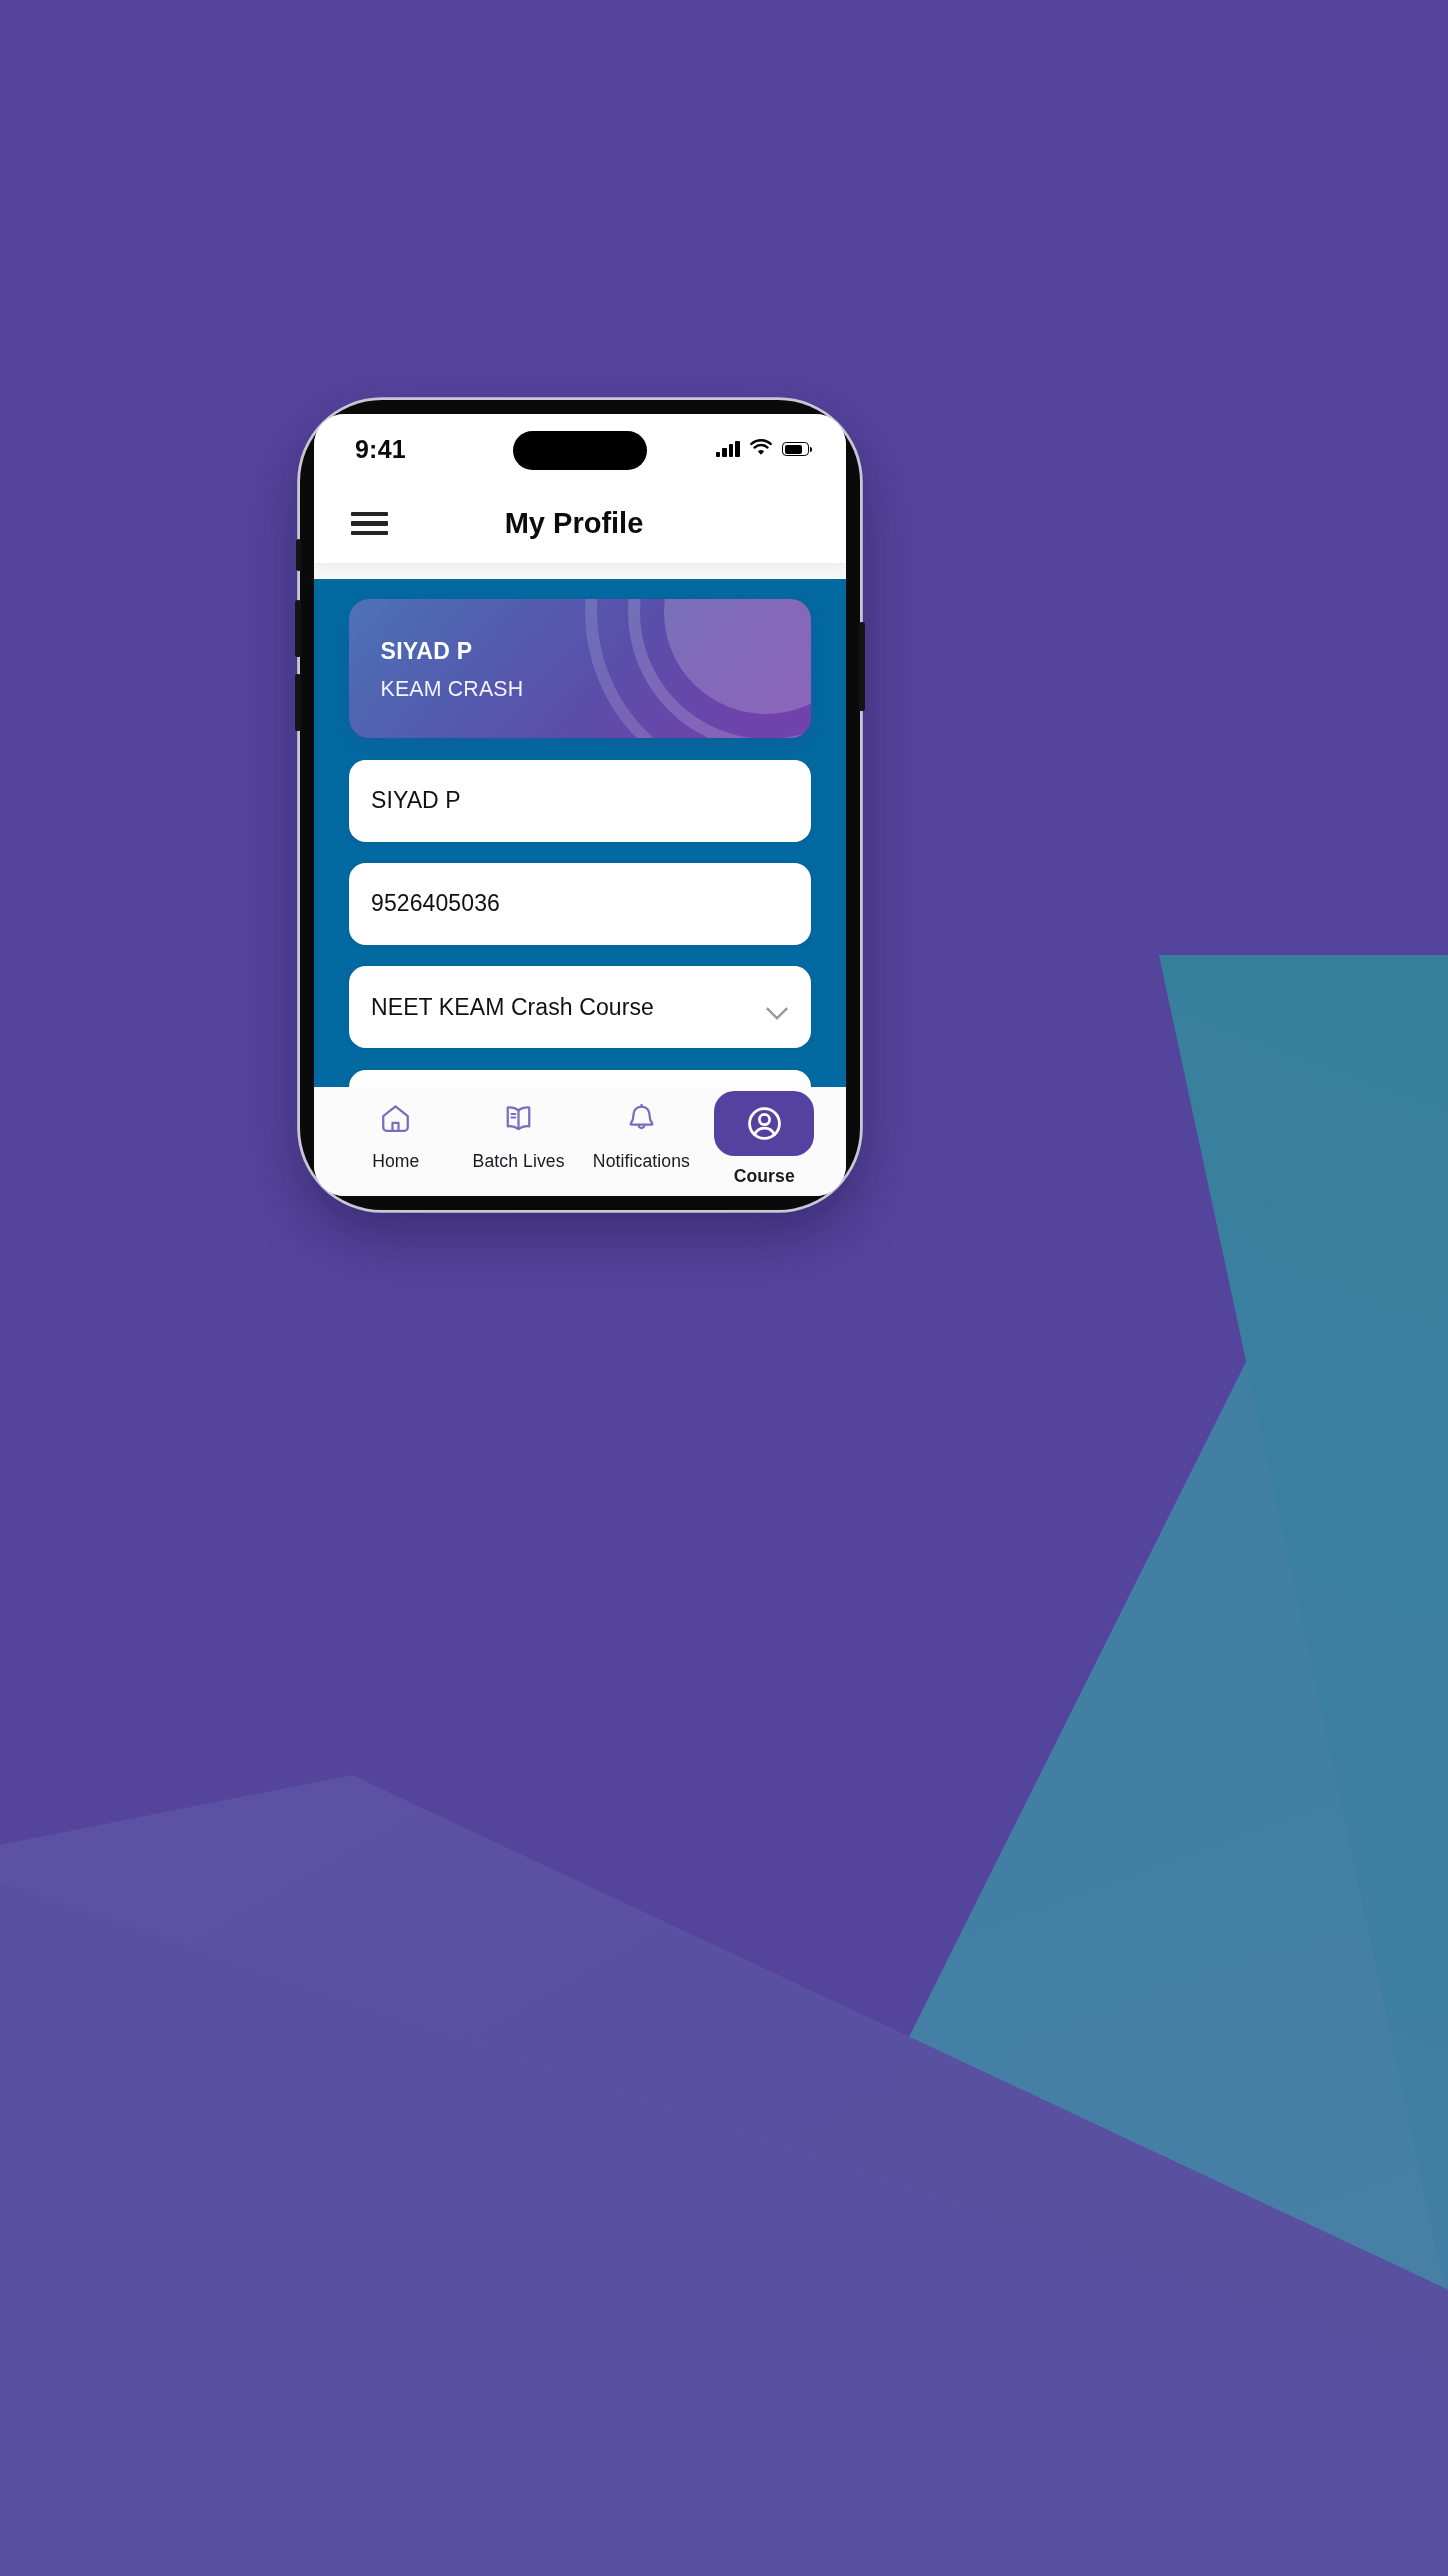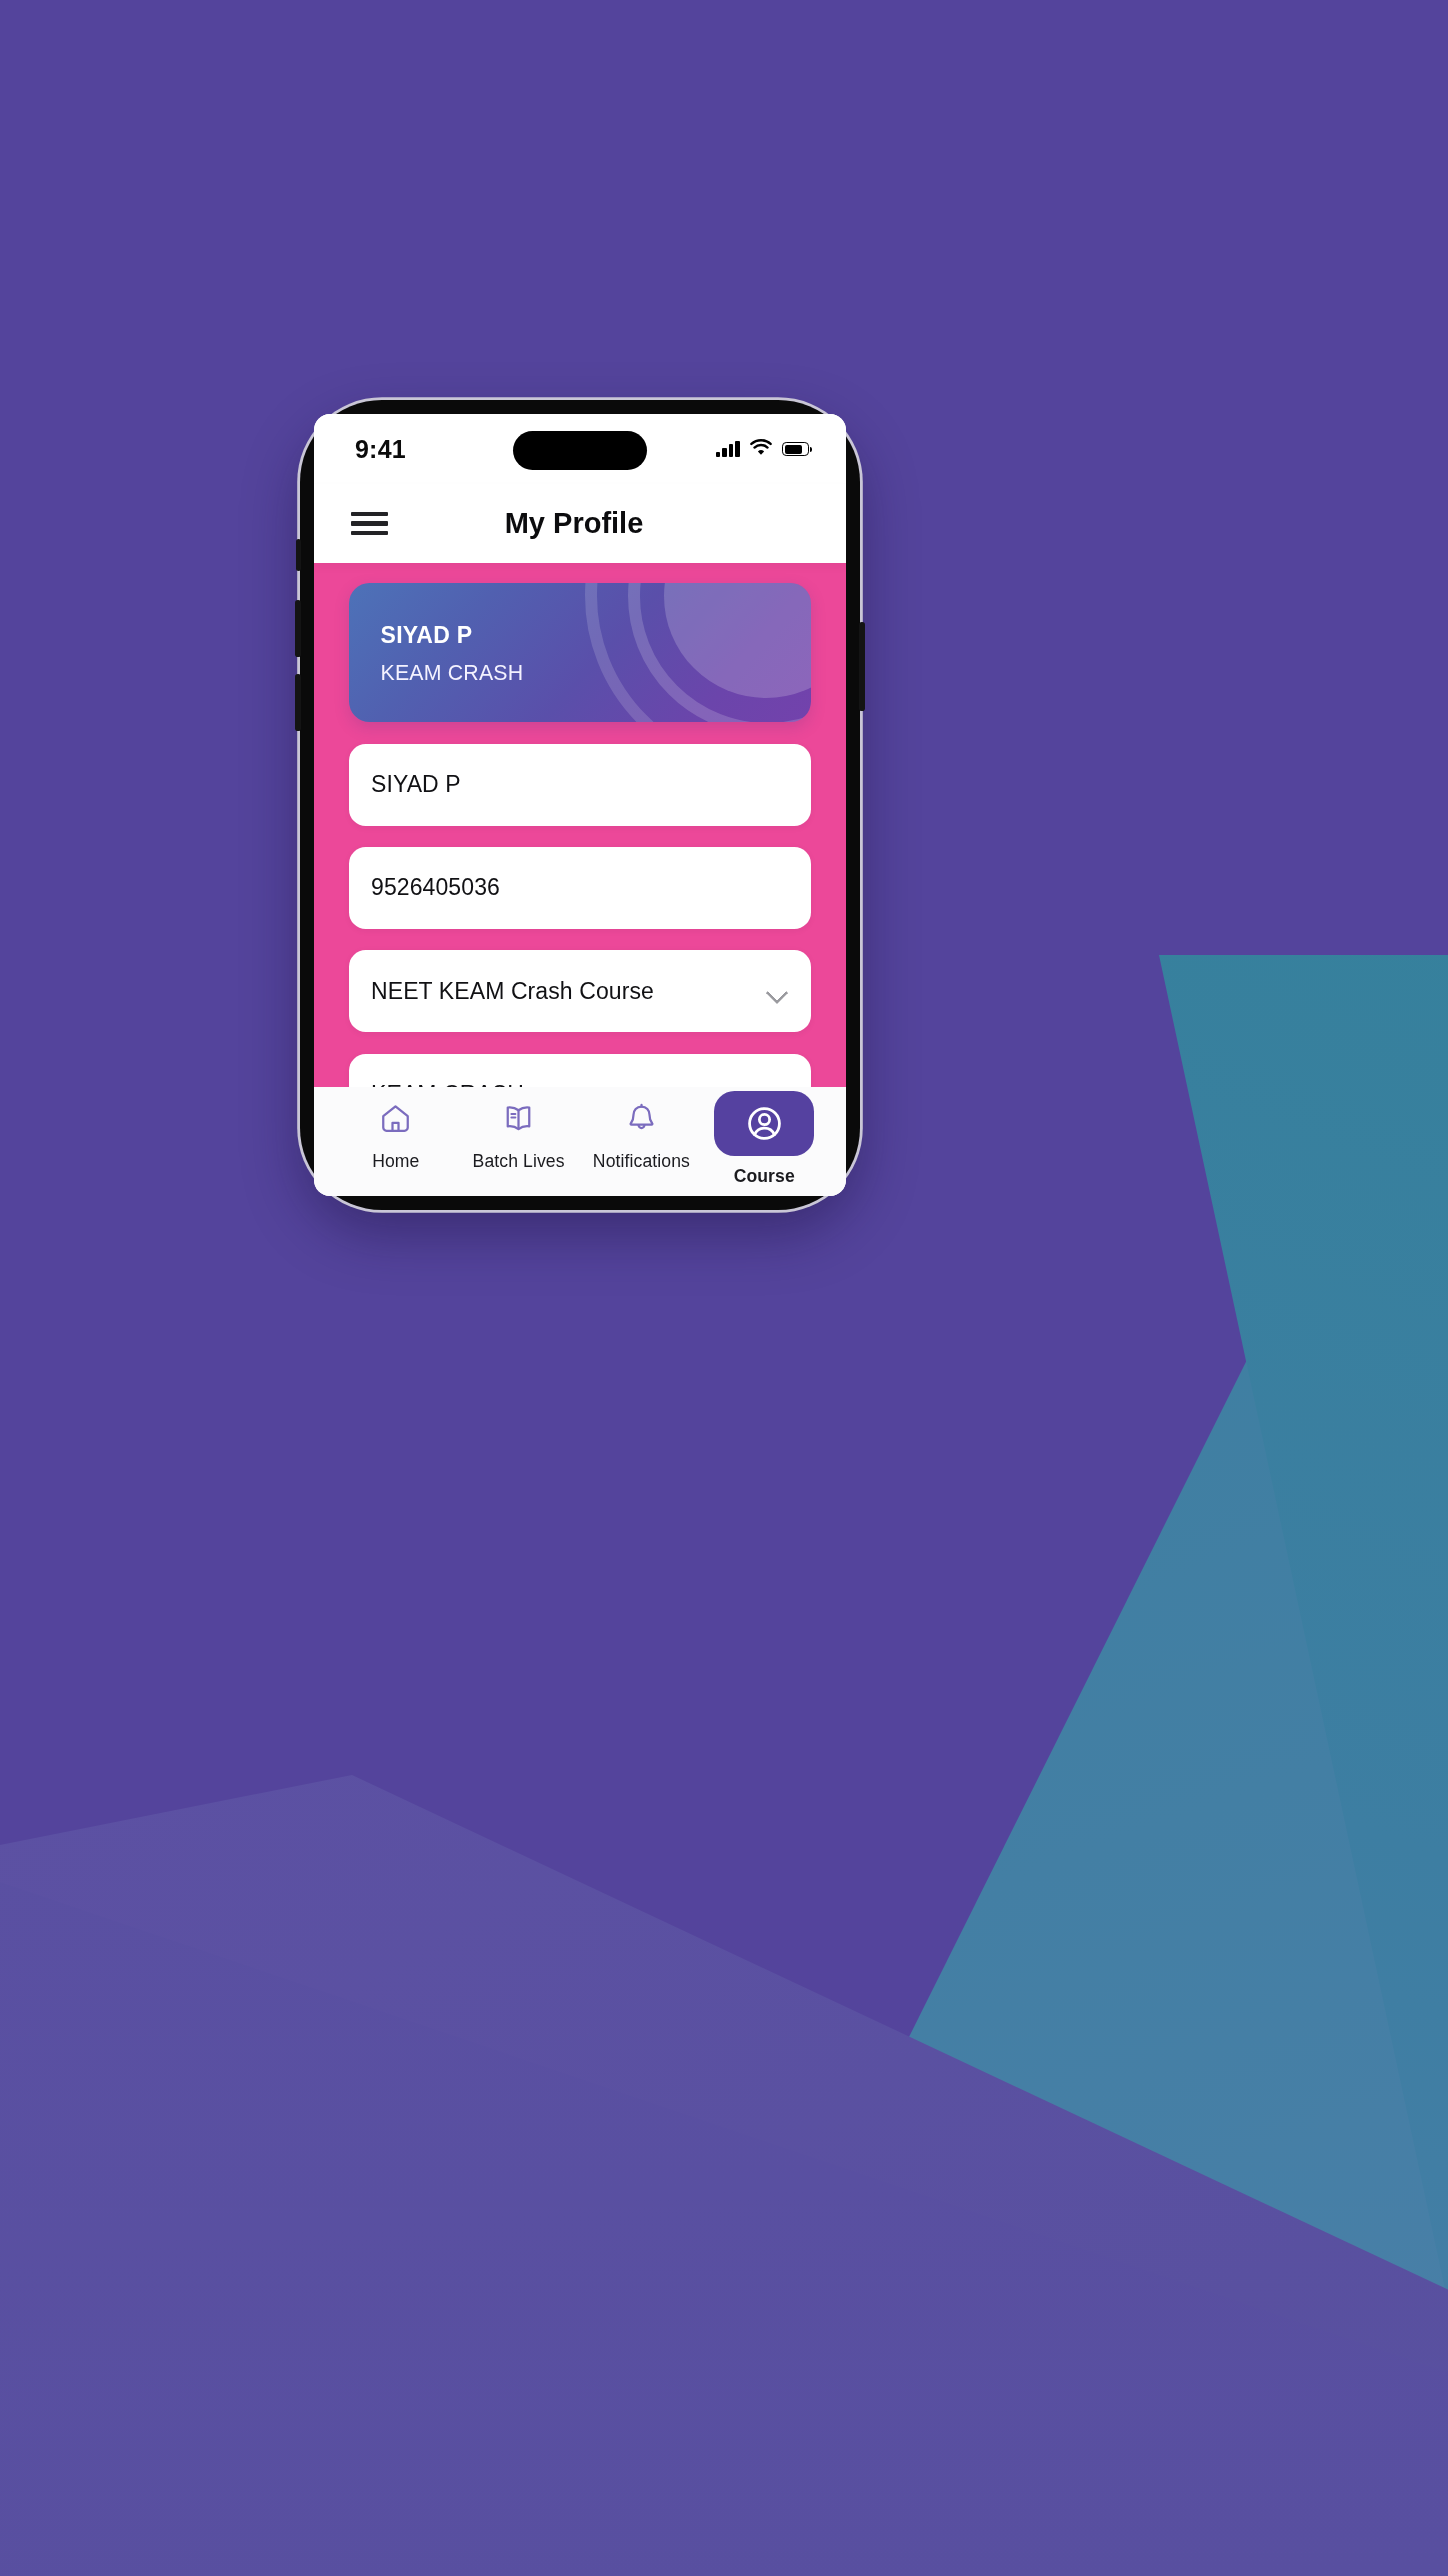--- a/index.html
+++ b/index.html
@@ -57,21 +57,21 @@
     height: 810px;
     border-radius: 82px;
     background: #0a0a0a;
     padding: 14px;
     box-shadow: 0 0 0 2.8px #c9c6d6, 0 24px 56px rgba(24,12,60,.42);
   }
   #phone-screen {
     position: relative;
     width: 100%;
     height: 100%;
-    border-radius: 16px;
+    border-radius: 31px;
     background: #f7f7f8;
     overflow: hidden;
     display: flex;
     flex-direction: column;
   }
   
   .side-btn { position: absolute; background: #141414; border-radius: 2.8px; }
   #btn-silent { left: -3.7px; top: 139px; width: 4.6px; height: 31.5px; }
   #btn-volup  { left: -4.6px; top: 200px; width: 5.6px; height: 57px; }
   #btn-voldn  { left: -4.6px; top: 274px; width: 5.6px; height: 57px; }
@@ -150,24 +150,25 @@
     text-align: center;
     font-size: 29px;
     font-weight: 700;
     color: #0c0c0e;
     pointer-events: none;
   }
 
   
   #app-body {
     flex: 1 1 auto;
-    background: #ec4899;
+    background: #0369a1;
     padding: 20.4px 35px 0 35px;
     position: relative;
     overflow: hidden;
+    margin-top: 16px;
   }
 
   
   #profile-card {
     position: relative;
     height: 139px;
     border-radius: 20.4px;
     overflow: hidden;
     background: linear-gradient(132deg, #4d72b8 0%, #5160b0 26%, #5a4faa 54%, #6b45ab 80%, #7342ac 100%);
     box-shadow: 0 5.6px 15px rgba(70,50,130,.18);

